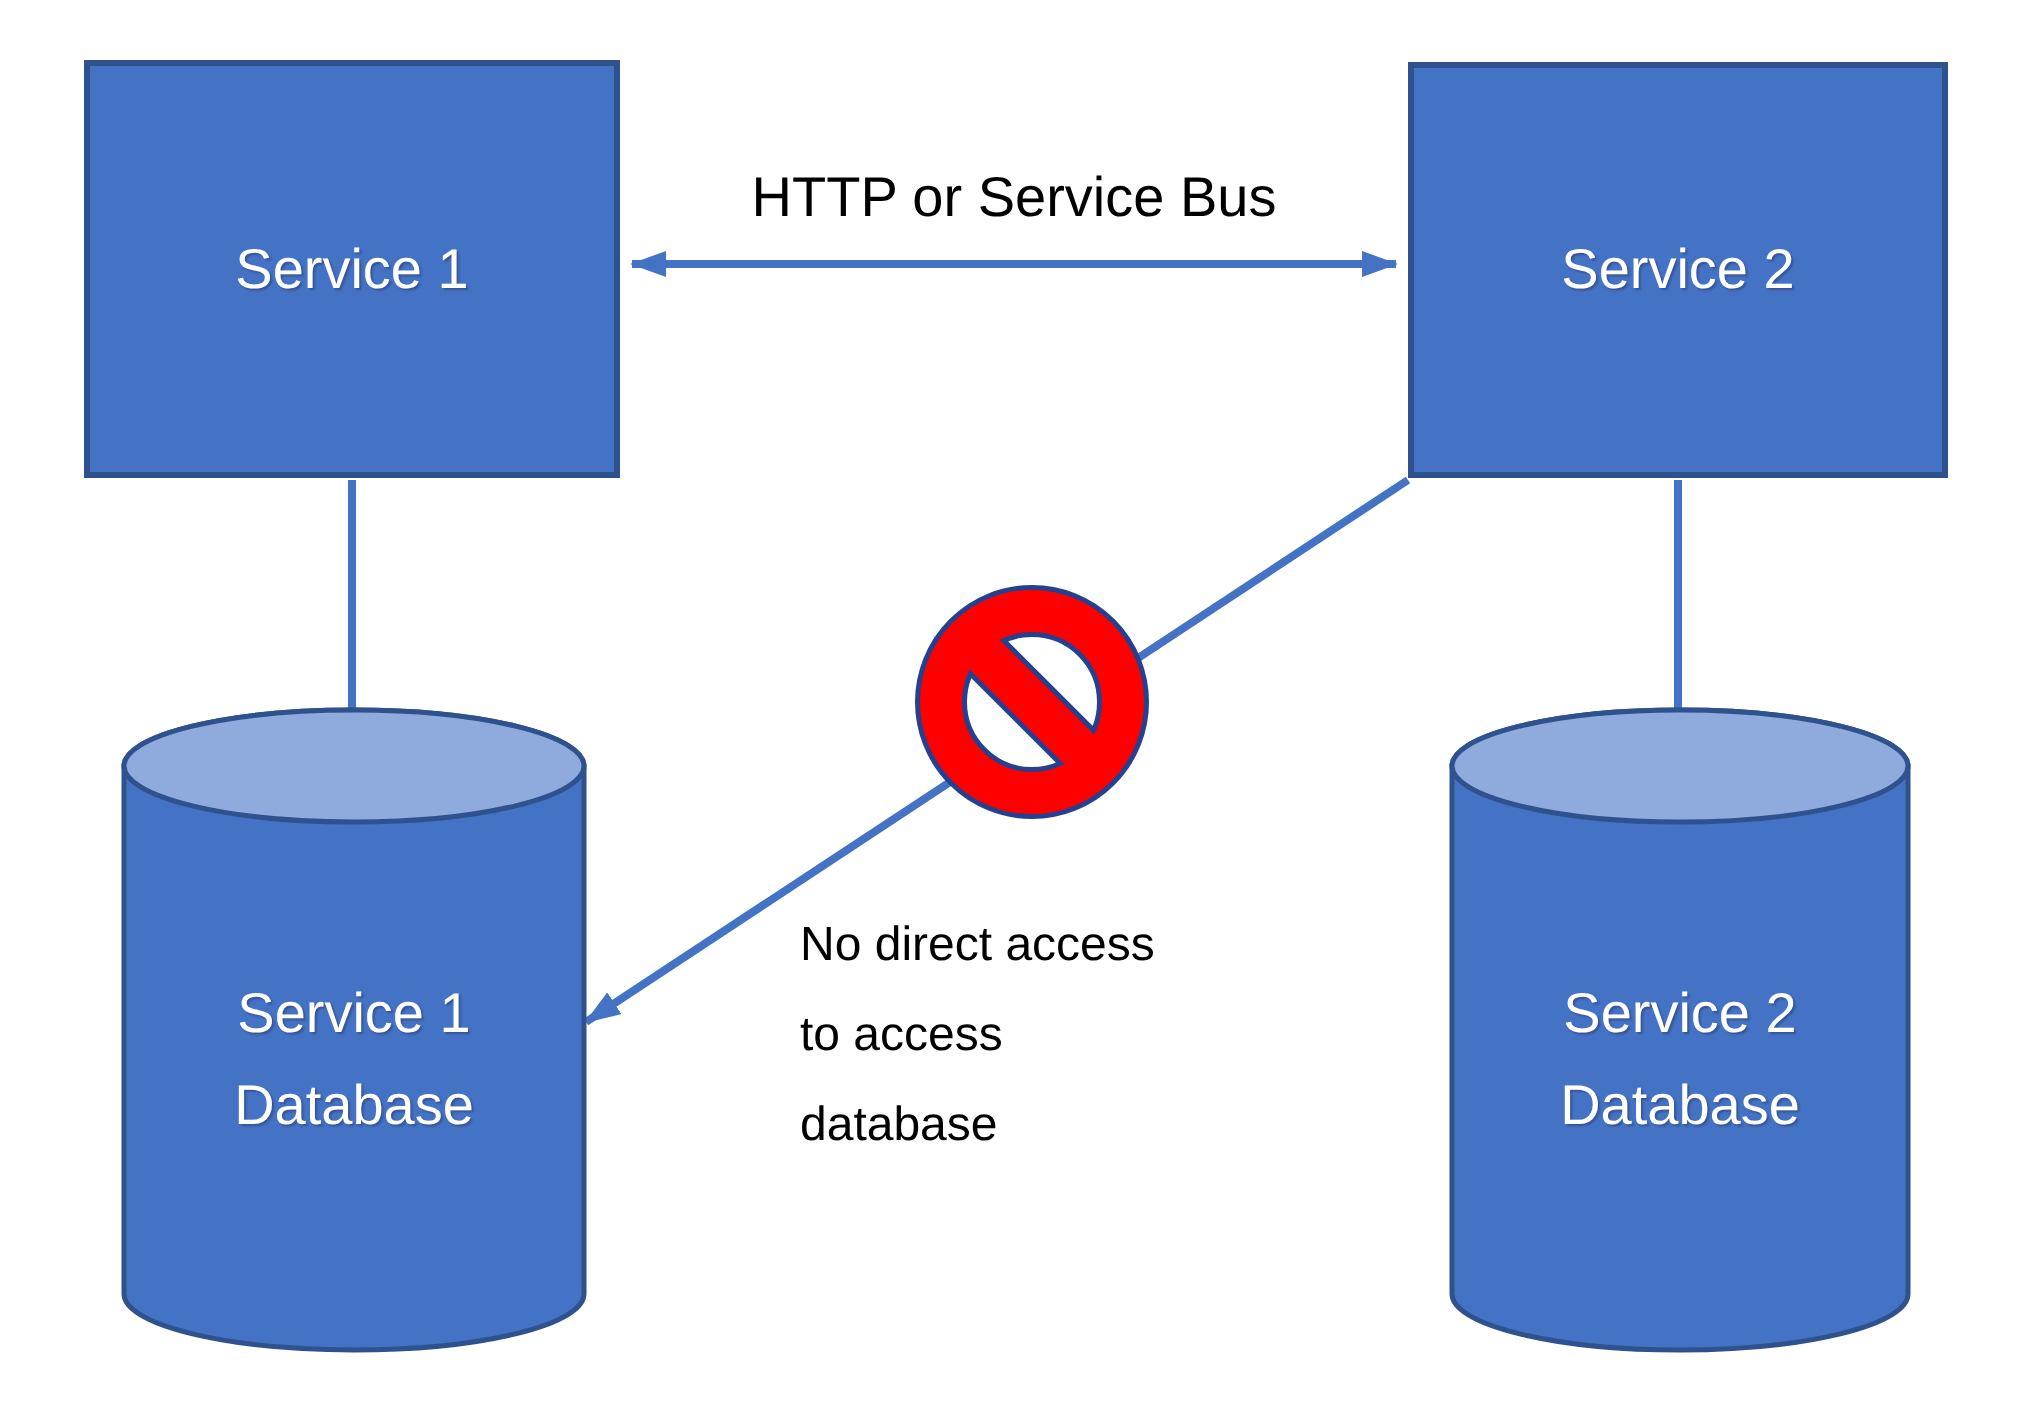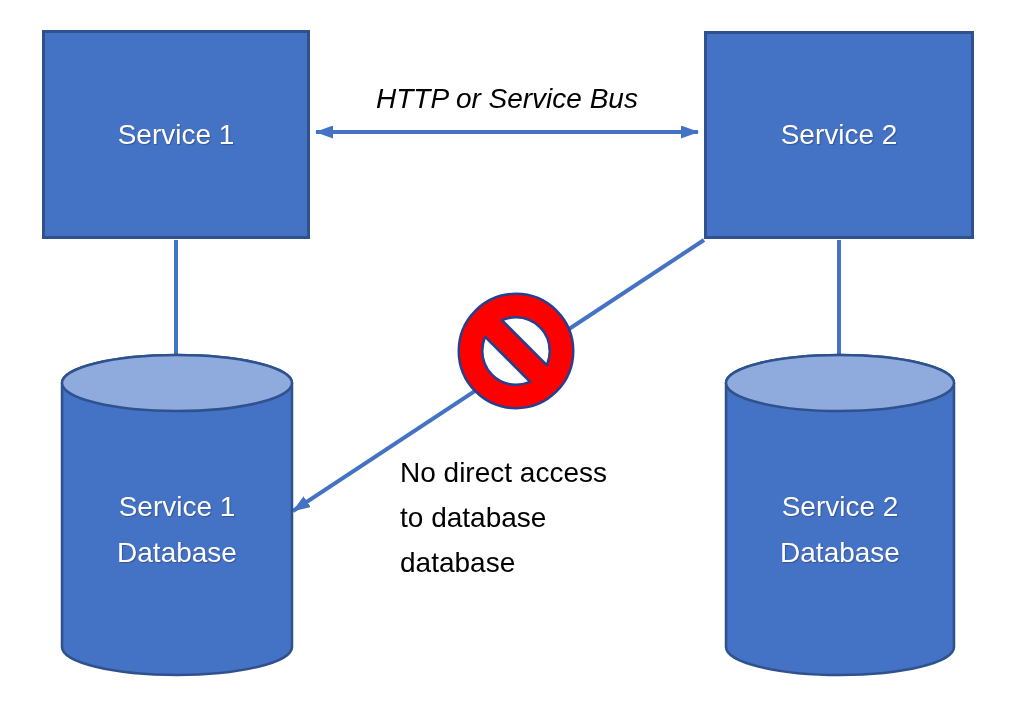--- a/index.html
+++ b/index.html
@@ -78,27 +78,26 @@
   }
   .cyl-label-db1 { left: 62px; top: 395px; width: 230px; height: 270px; }
   .cyl-label-db2 { left: 726px; top: 395px; width: 228px; height: 270px; }
   .http-label {
     position: absolute;
     left: 307px; top: 82px; width: 400px;
     text-align: center;
     color: var(--label-text);
     font-size: 28px;
     line-height: 34px;
-    font-style: italic;
   }
   .note {
     position: absolute;
     left: 400px; top: 450px; width: 280px;
     color: var(--label-text);
-    font-size: 28px;
+    font-size: 24px;
     line-height: 45px;
   }
 </style>
 </head>
 <body>
 
 <div class="canvas">
 
   <svg class="layer" viewBox="0 0 1022 702">
     <defs>
@@ -149,17 +148,17 @@
     <div>Database</div>
   </div>
 
   <div class="cyl-label cyl-label-db2">
     <div>Service 2</div>
     <div>Database</div>
   </div>
 
   <div class="note">
     <div>No direct access</div>
-    <div>to database</div>
+    <div>to access</div>
     <div>database</div>
   </div>
 
 </div>
 
 </body></html>

